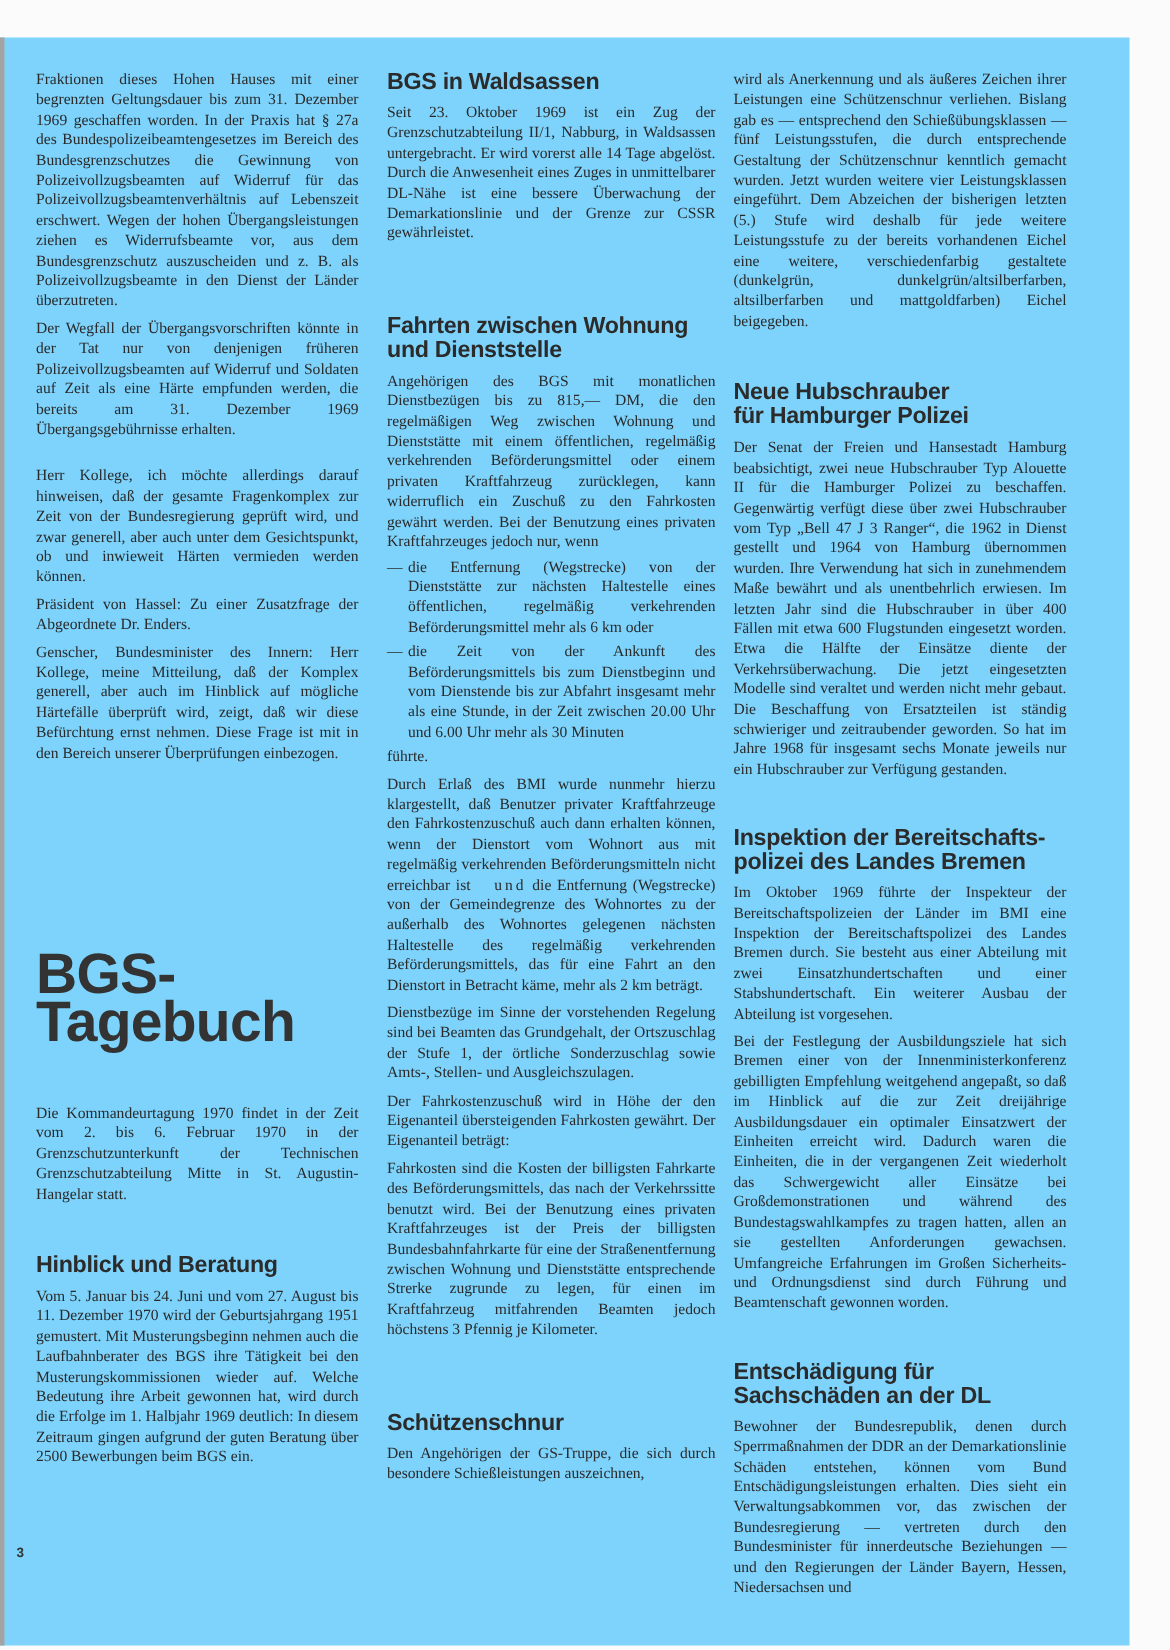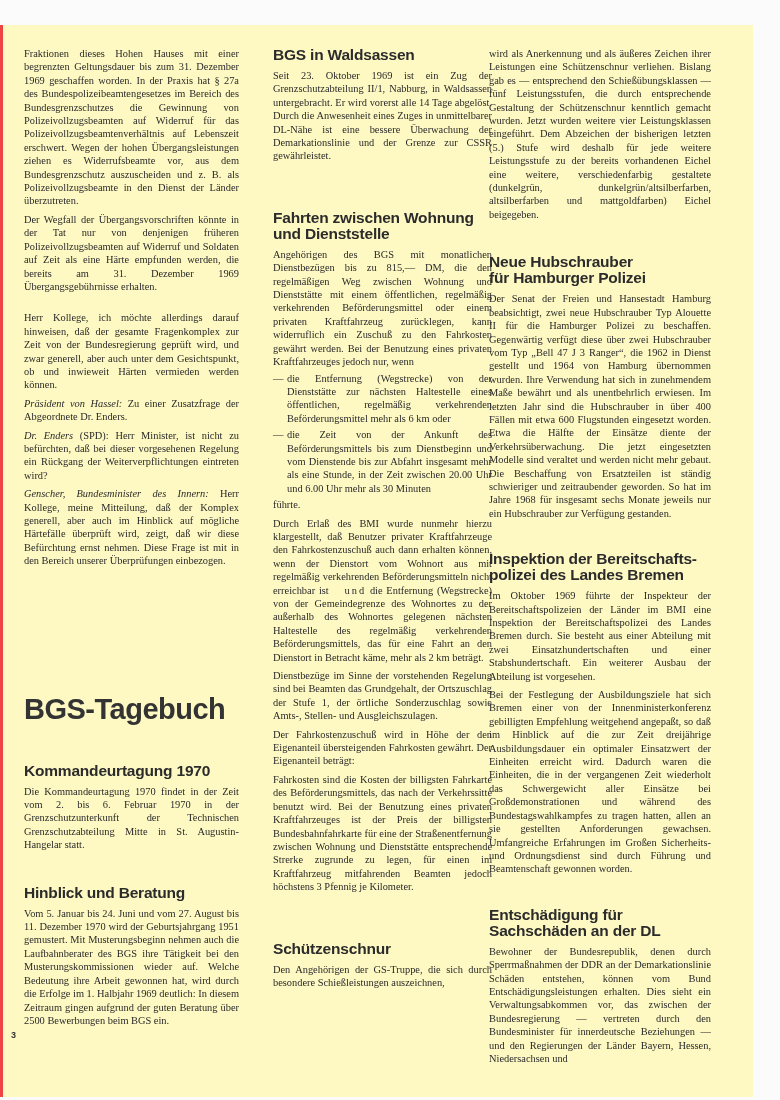--- a/index.html
+++ b/index.html
@@ -1,72 +1,70 @@
 <!DOCTYPE html>
 <html><head>
 <meta charset="utf-8">
 <style>
   html, body { margin: 0; padding: 0; }
   body {
     width: 780px; height: 1100px; background: #fbfbfb; position: relative; overflow: hidden;
   }
   .page {
     position: absolute; left: 0; top: 25px; width: 753px; height: 1072px;
-    background: #fef9c3;
-    border-left: 3px solid #ef4444;
+    background: #7dd3fc;
+    border-left: 3px solid #a3a3a3;
     box-sizing: border-box;
   }
   .col {
     position: absolute; top: 0;
     font-family: "Liberation Serif", "DejaVu Serif", serif;
     font-size: 10.4px; line-height: 13.4px; color: #2a2a2a;
     text-align: justify; hyphens: manual;
   }
   .col1 { left: 21px; width: 215px; top: 22px; }
-  .col2 { left: 270px; width: 219px; top: 22px; }
+  .col2 { left: 255px; width: 219px; top: 22px; }
   .col3 { left: 486px; width: 222px; top: 22px; }
   p { margin: 0 0 5px 0; }
   h2 {
     font-family: "Liberation Sans", "DejaVu Sans", sans-serif;
     font-weight: bold; color: #2b2b2b; font-size: 15.5px; line-height: 16px;
     margin: 0 0 6px 0; letter-spacing: -0.2px;
   }
   h1 {
     font-family: "Liberation Sans", "DejaVu Sans", sans-serif;
-    font-weight: bold; color: #333; font-size: 29px; line-height: 32px;
+    font-weight: bold; color: #333; font-size: 38px; line-height: 32px;
     margin: 0; letter-spacing: -0.5px;
   }
-  .it { font-style: italic; }
+  .it { }
   .bullet { display: flex; margin: 0 0 3px 0; }
   .bullet .dash { width: 14px; flex: none; }
   .bullet .btext { flex: 1; text-align: justify; }
   .pagenum {
     position: absolute; left: 8px; top: 1005px;
     font-family: "Liberation Sans", sans-serif; font-weight: bold; font-size: 9px; color: #333;
   }
   .spaced { letter-spacing: 2px; margin-left: 12px; }
 </style>
 </head>
 <body>
 
 <div class="page">
 
   <div class="col col1">
     <p>Fraktionen dieses Hohen Hauses mit einer begrenzten Geltungsdauer bis zum 31. Dezember 1969 geschaffen worden. In der Praxis hat § 27a des Bundespolizeibeamtengesetzes im Bereich des Bundesgrenzschutzes die Gewinnung von Polizeivollzugsbeamten auf Widerruf für das Polizeivollzugsbeamtenverhältnis auf Lebenszeit erschwert. Wegen der hohen Übergangsleistungen ziehen es Widerrufsbeamte vor, aus dem Bundesgrenzschutz auszuscheiden und z. B. als Polizeivollzugsbeamte in den Dienst der Länder überzutreten.</p>
     <p style="margin-bottom:18px">Der Wegfall der Übergangsvorschriften könnte in der Tat nur von denjenigen früheren Polizeivollzugsbeamten auf Widerruf und Soldaten auf Zeit als eine Härte empfunden werden, die bereits am 31. Dezember 1969 Übergangsgebührnisse erhalten.</p>
     <p>Herr Kollege, ich möchte allerdings darauf hinweisen, daß der gesamte Fragenkomplex zur Zeit von der Bundesregierung geprüft wird, und zwar generell, aber auch unter dem Gesichtspunkt, ob und inwieweit Härten vermieden werden können.</p>
     <p><span class="it">Präsident von Hassel:</span><span> Zu einer Zusatzfrage der Abgeordnete Dr. Enders.</span></p>
-    <p><span class="it">Dr. Enders</span><span> (SPD): Herr Minister, ist nicht zu befürchten, daß bei dieser vorgesehenen Regelung ein Rückgang der Weiterverpflichtungen eintreten wird?</span></p>
     <p><span class="it">Genscher, Bundesminister des Innern:</span><span> Herr Kollege, meine Mitteilung, daß der Komplex generell, aber auch im Hinblick auf mögliche Härtefälle überprüft wird, zeigt, daß wir diese Befürchtung ernst nehmen. Diese Frage ist mit in den Bereich unserer Überprüfungen einbezogen.</span></p>
 
     <div style="height:120px"></div>
     <h1>BGS-Tagebuch</h1>
 
     <div style="height:38px"></div>
-    <h2>Kommandeurtagung 1970</h2>
     <p>Die Kommandeurtagung 1970 findet in der Zeit vom 2. bis 6. Februar 1970 in der Grenzschutzunterkunft der Technischen Grenzschutzabteilung Mitte in St. Augustin-Hangelar statt.</p>
 
     <div style="height:28px"></div>
     <h2>Hinblick und Beratung</h2>
     <p>Vom 5. Januar bis 24. Juni und vom 27. August bis 11. Dezember 1970 wird der Geburtsjahrgang 1951 gemustert. Mit Musterungsbeginn nehmen auch die Laufbahnberater des BGS ihre Tätigkeit bei den Musterungskommissionen wieder auf. Welche Bedeutung ihre Arbeit gewonnen hat, wird durch die Erfolge im 1. Halbjahr 1969 deutlich: In diesem Zeitraum gingen aufgrund der guten Beratung über 2500 Bewerbungen beim BGS ein.</p>
   </div>
 
   <div class="pagenum">3</div>
 
   <div class="col col2">

